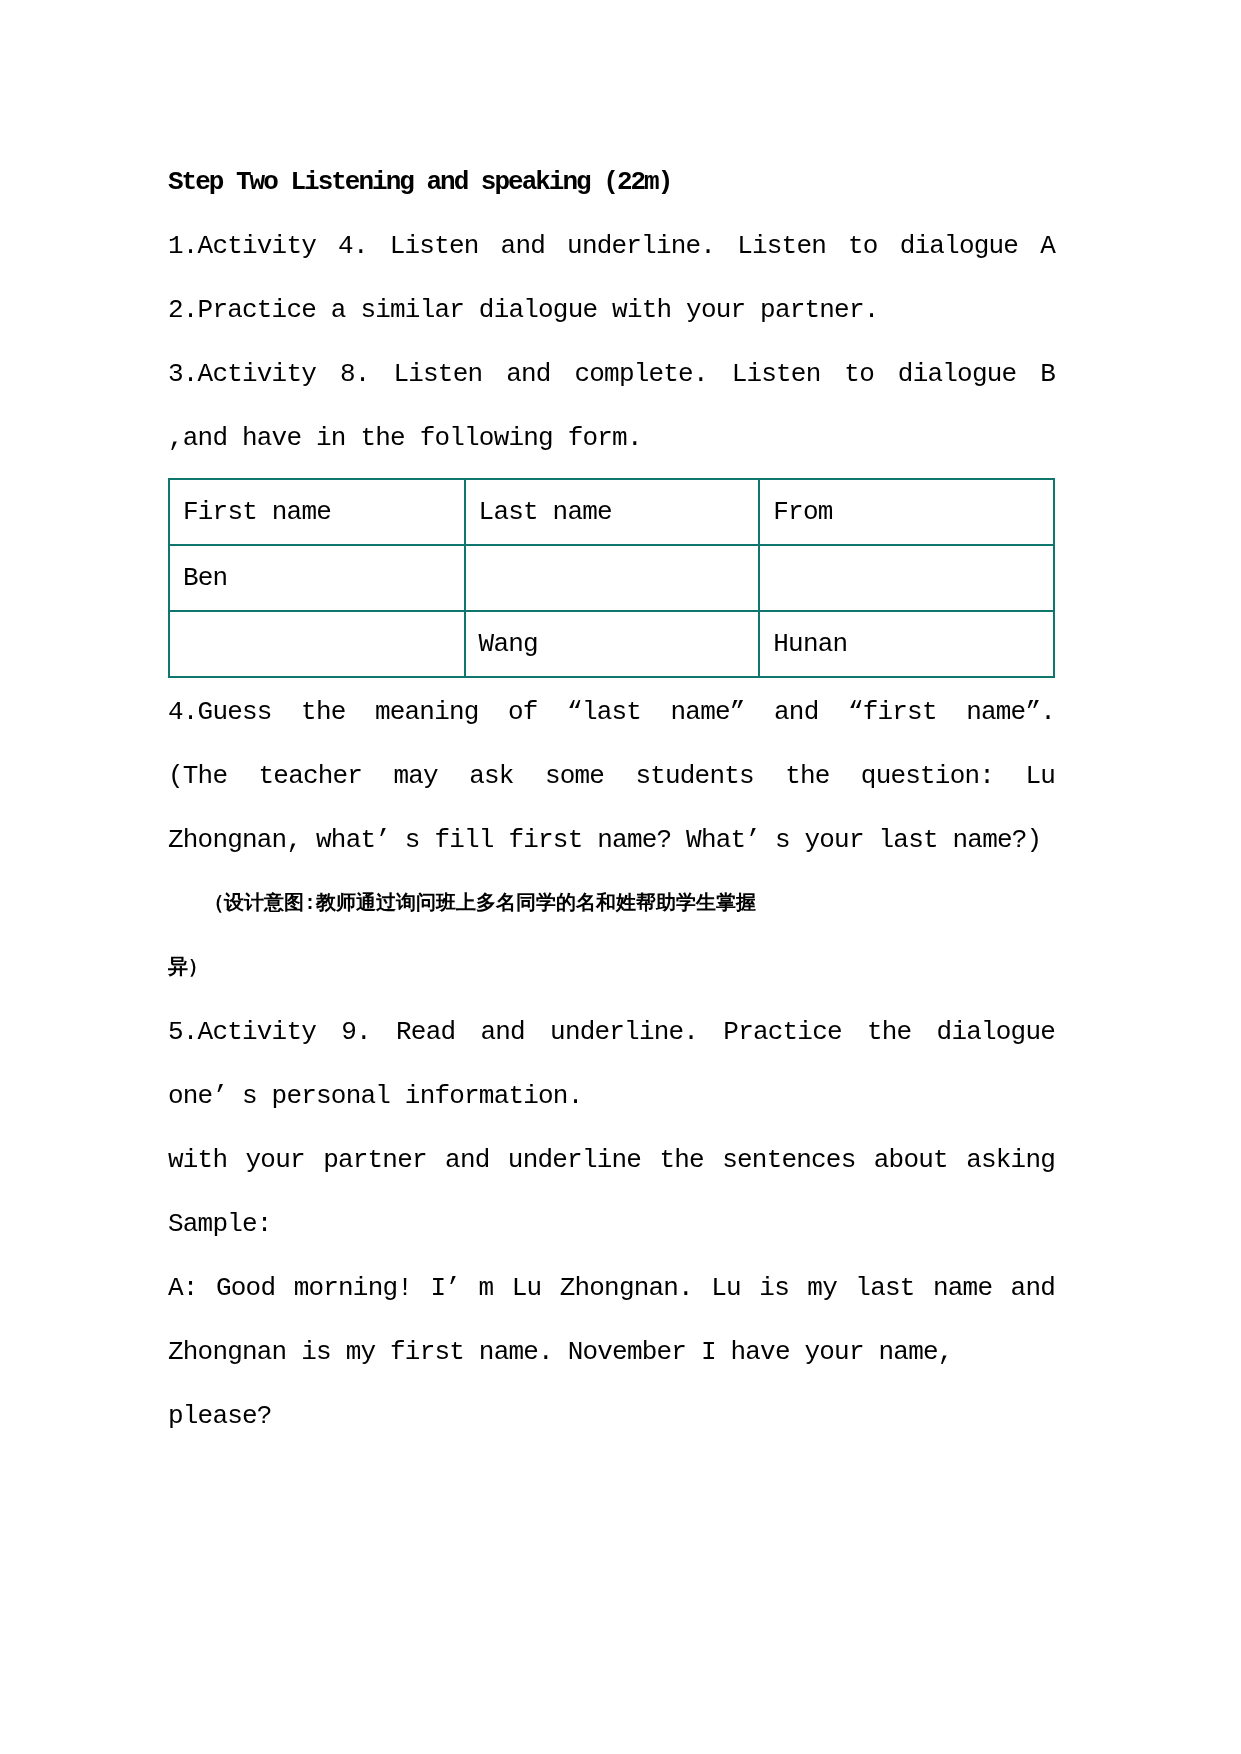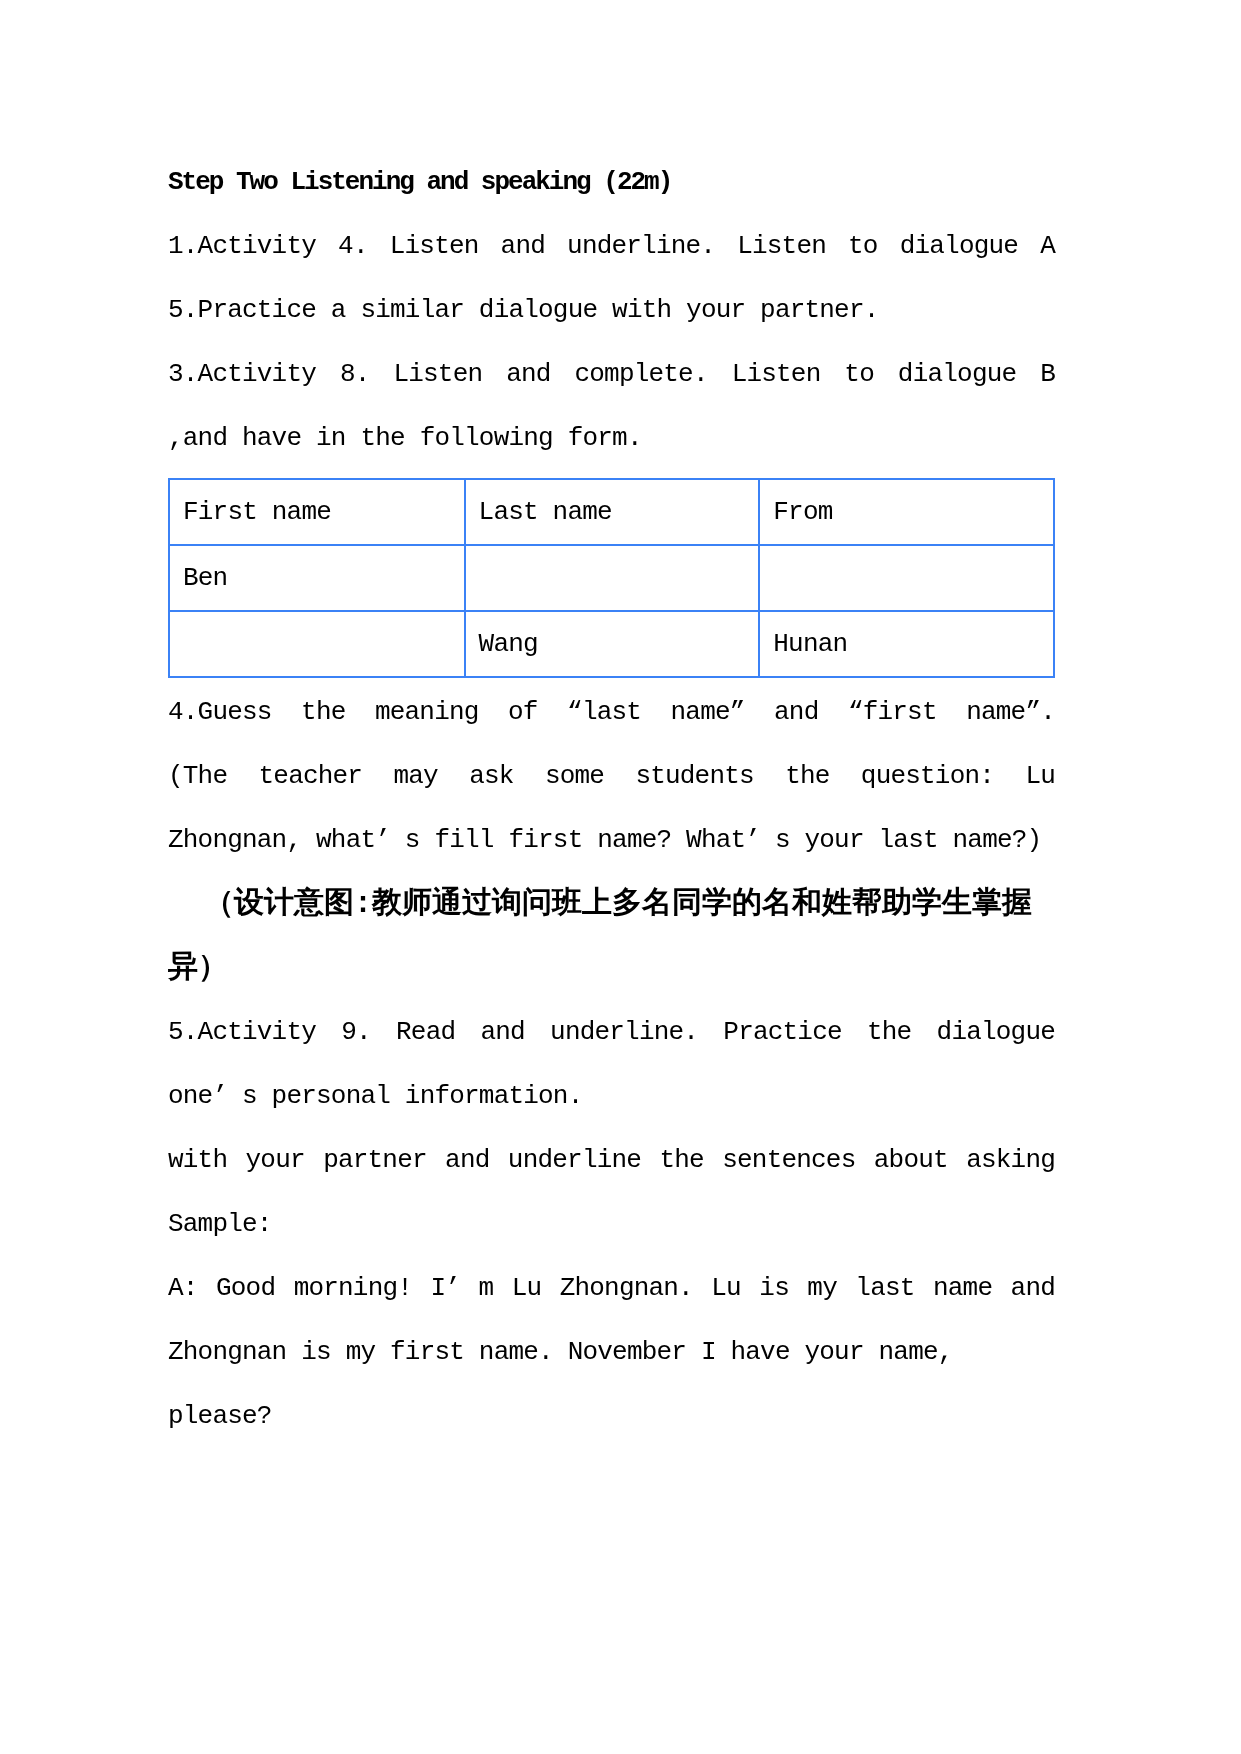--- a/index.html
+++ b/index.html
@@ -27,48 +27,48 @@
   .jl {
     text-align: justify;
     text-align-last: justify;
   }
   .heading {
     font-weight: bold;
     letter-spacing: -2px;
   }
   .cn {
     font-weight: bold;
-    font-size: 30px;
+    font-size: 20px;
     letter-spacing: 0;
   }
   .cn.indent { padding-left: 36px; }
   table.form {
     width: 100%;
     border-collapse: collapse;
     table-layout: fixed;
     margin: 8px 0 2px 0;
   }
   table.form td {
-    border: 2px solid #3b82f6;
+    border: 2px solid #0f766e;
     height: 64px;
     padding: 0 22px 0 13px;
     vertical-align: middle;
     overflow: hidden;
   }
 </style>
 </head>
 <body>
 
 <div class="page">
 
   <div class="line heading">Step Two Listening and speaking (22m)</div>
 
   <div class="line jl">1.Activity 4. Listen and underline. Listen to dialogue A</div>
 
-  <div class="line">5.Practice a similar dialogue with your partner.</div>
+  <div class="line">2.Practice a similar dialogue with your partner.</div>
 
   <div class="line jl">3.Activity 8. Listen and complete. Listen to dialogue B</div>
   <div class="line">,and have in the following form.</div>
 
   <table class="form">
     <colgroup>
       <col style="width:33.4%">
       <col style="width:33.3%">
       <col style="width:33.3%">
     </colgroup>

